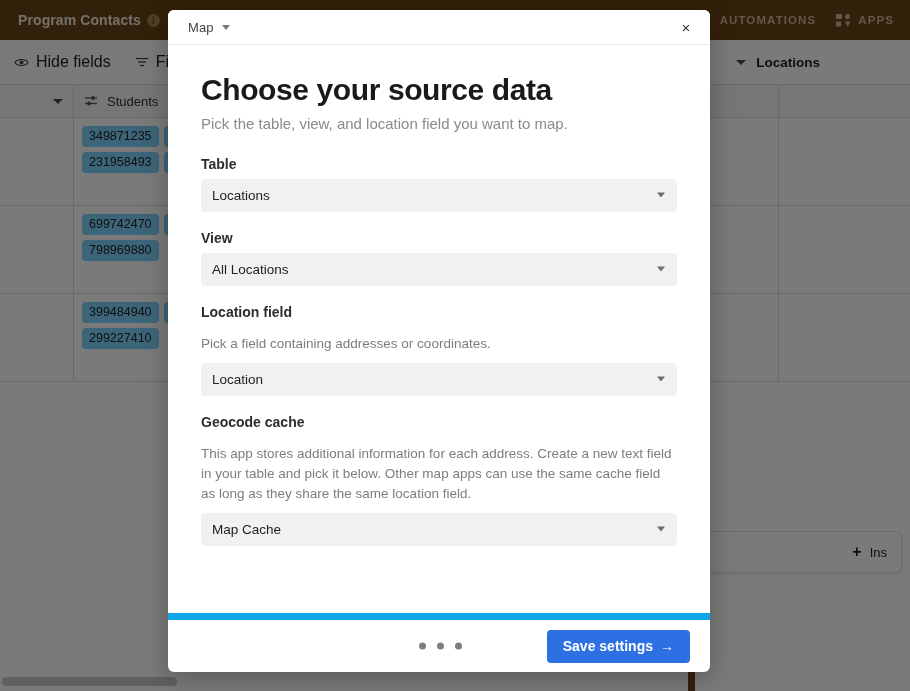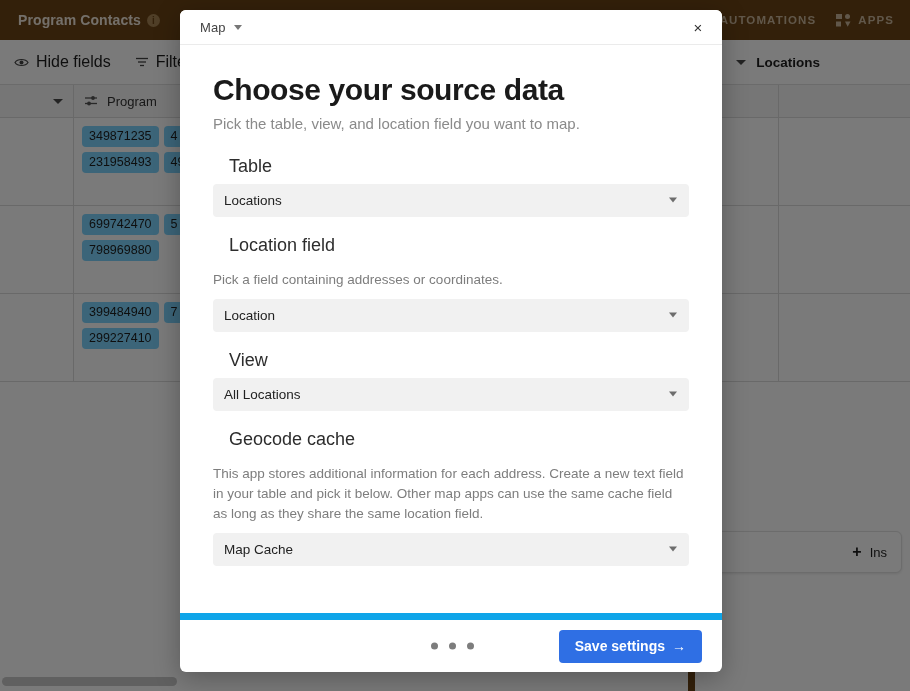--- a/index.html
+++ b/index.html
@@ -159,21 +159,21 @@
   
   #dim-overlay {
     position: absolute; inset: 0;
     width: 910px; height: 691px;
     background: rgba(0,0,0,.52);
   }
 
   
   #modal {
     position: absolute;
-    left: 180px; top: 10px;
+    left: 168px; top: 10px;
     width: 542px; height: 662px;
     background: #ffffff;
     border-radius: 6px;
     box-shadow: 0 6px 26px rgba(0,0,0,.28);
     display: flex; flex-direction: column;
     overflow: hidden;
   }
   .modal-titlebar {
     height: 35px; flex: 0 0 35px;
     display: flex; align-items: center;
@@ -205,22 +205,22 @@
   }
   .modal-h1 {
     font-size: 30px; font-weight: 700; color: #1a1a1a;
     margin: 0 0 5px 0; letter-spacing: -.4px; line-height: 1.15;
   }
   .modal-sub {
     font-size: 15px; color: #8a8a8a; line-height: 1.42;
     margin: 0 0 22px 0; max-width: 370px;
   }
   .field-label {
-    font-size: 18px; color: #2d2d2d; font-weight: 400;
-    margin: 0 0 7px 16px;
+    font-size: 14px; color: #2d2d2d; font-weight: 700;
+    margin: 0 0 7px 0;
   }
   .field-help {
     font-size: 13.5px; color: #7d7d7d; line-height: 1.48;
     margin: 0 0 9px 0;
   }
   .select {
     position: relative;
     height: 33px; width: 100%;
     background: #f1f1f1; border-radius: 4px;
     display: flex; align-items: center;
@@ -317,21 +317,21 @@
       <div class="gh-cell c0">
         <span class="caret-sm"></span>
       </div>
       <div class="gh-cell c1">
         <svg width="15" height="12" viewBox="0 0 15 12">
           <line x1="1" y1="3" x2="13" y2="3" stroke="#555" stroke-width="1.3"></line>
           <line x1="1" y1="8.5" x2="13" y2="8.5" stroke="#555" stroke-width="1.3"></line>
           <circle cx="9" cy="3" r="1.9" fill="#555"></circle>
           <circle cx="5" cy="8.5" r="1.9" fill="#555"></circle>
         </svg>
-        <span>Program</span>
+        <span>Students</span>
       </div>
       <div class="gh-cell c2"></div>
       <div class="gh-cell c3"></div>
     </div>
 
     <div class="grid-body">
       <div class="grid-row">
         <div class="cell c0"></div>
         <div class="cell c1">
           <div class="row-inline">
@@ -403,42 +403,42 @@
   </div>
 
   <div class="modal-body">
     <h1 class="modal-h1">Choose your source data</h1>
     <p class="modal-sub">Pick the table, view, and location field you want to map.</p>
 
     <div>
       <div class="field-label">Table</div>
       <div class="select">
         <span>Locations</span>
+        <span class="sel-caret"></span>
+      </div>
+    </div>
+
+    <div>
+      <div class="field-label">View</div>
+      <div class="select">
+        <span>All Locations</span>
         <span class="sel-caret"></span>
       </div>
     </div>
 
     <div>
       <div class="field-label mb-sm">Location field</div>
       <div class="field-help">Pick a field containing addresses or coordinates.</div>
       <div class="select">
         <span>Location</span>
         <span class="sel-caret"></span>
       </div>
     </div>
 
     <div>
-      <div class="field-label">View</div>
-      <div class="select">
-        <span>All Locations</span>
-        <span class="sel-caret"></span>
-      </div>
-    </div>
-
-    <div>
       <div class="field-label mb-sm">Geocode cache</div>
       <div class="field-help">This app stores additional information for each address. Create a new text field in your table and pick it below. Other map apps can use the same cache field as long as they share the same location field.</div>
       <div class="select">
         <span>Map Cache</span>
         <span class="sel-caret"></span>
       </div>
     </div>
   </div>
 
   <div class="modal-footer">

